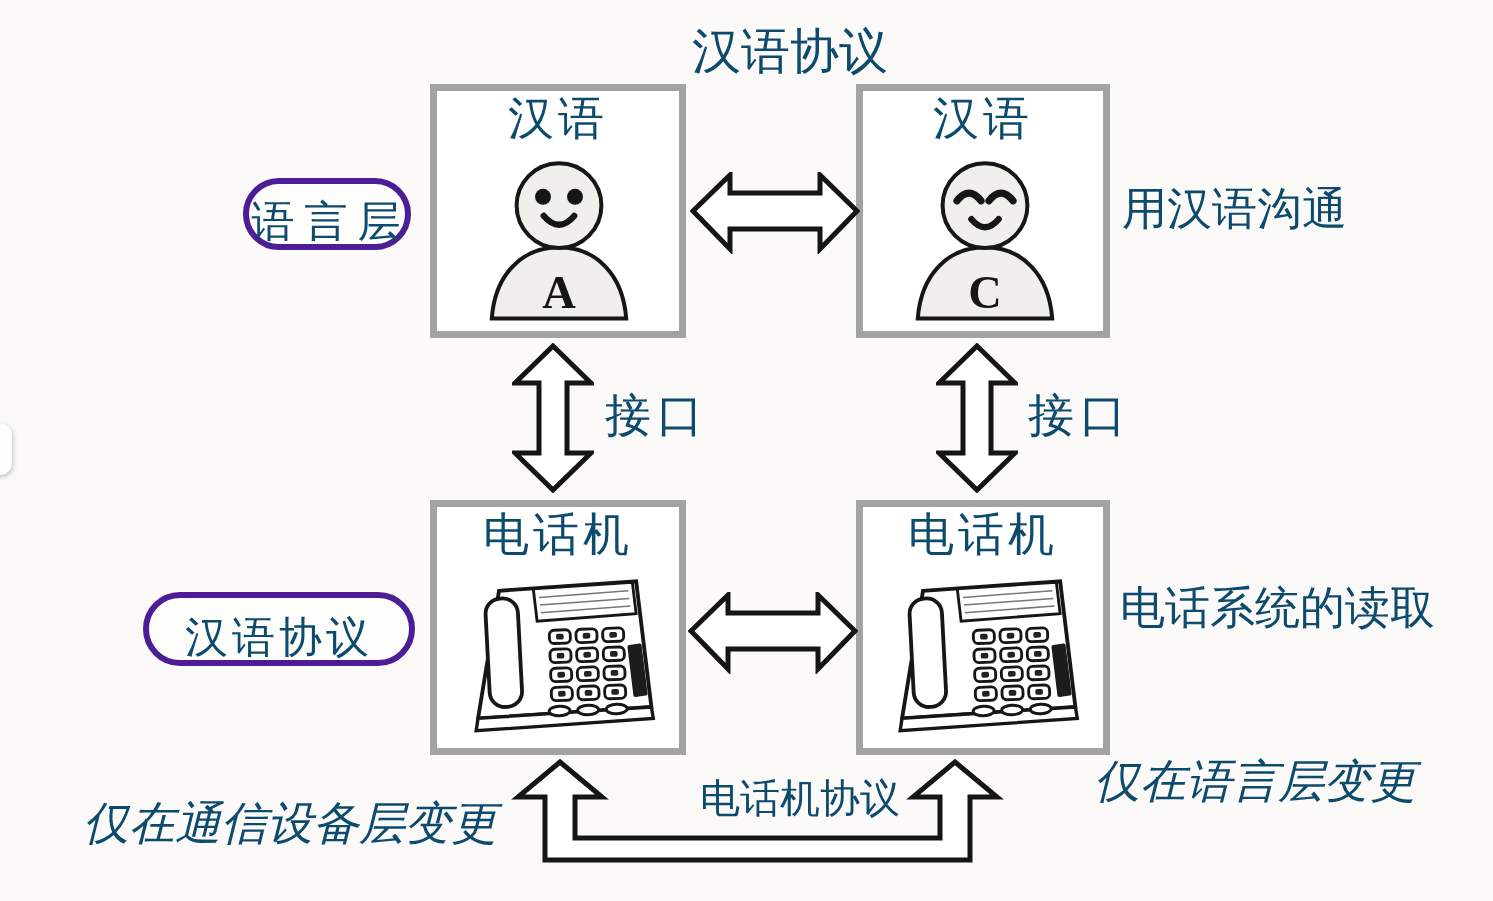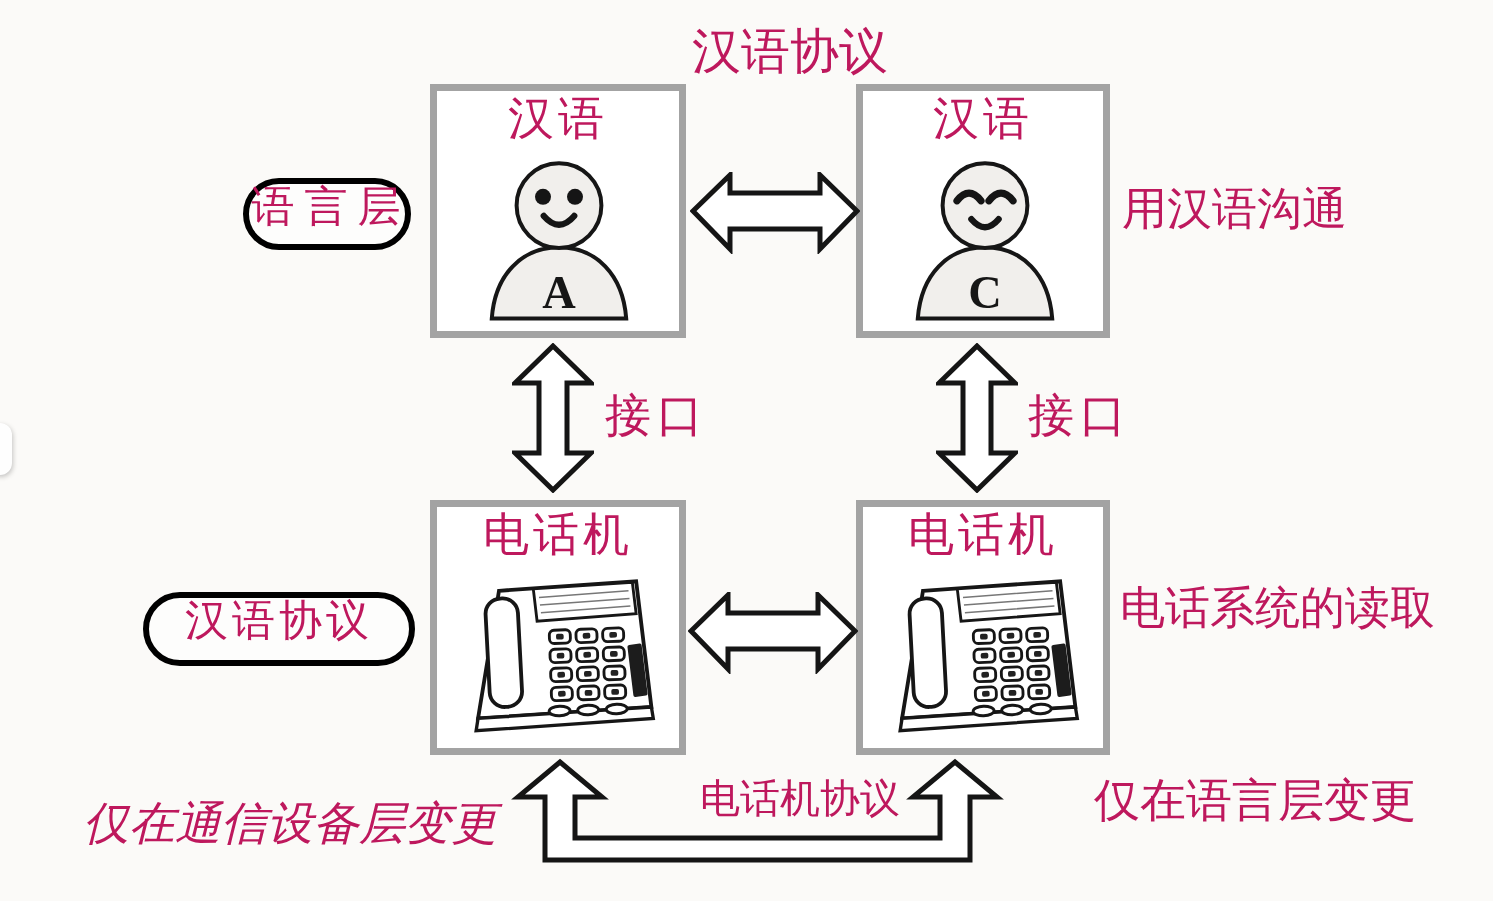--- a/index.html
+++ b/index.html
@@ -9,44 +9,44 @@
   }
   .stage{
     position:relative;
     width:1493px;height:901px;
     background:#fbfaf8;
     overflow:hidden;
     color:#161616;
   }
   .abs{position:absolute;}
   .txt{
-    color:#be185d;
+    color:#0c4a6e;
     white-space:nowrap;
     line-height:1.05;
   }
   .box{
     position:absolute;
     border:7px solid #a3a3a3;
     background:#ffffff;
     box-sizing:border-box;
   }
   .box .hdr{
     position:absolute;
     top:4px;left:0;right:0;
     text-align:center;
     font-size:46px;
     letter-spacing:4px;
   }
   .pill{
     position:absolute;
-    border:6px solid #000000;
+    border:6px solid #4c1d95;
     border-radius:40px;
     background:#fdfdfc;
     box-sizing:border-box;
-    display:flex;align-items:flex-start;justify-content:center;
+    display:flex;align-items:flex-end;justify-content:center;
     font-size:43px;
   }
   .arrow-svg path{
     fill:#ffffff;
     stroke:#151515;
     stroke-width:5;
     stroke-linejoin:miter;
   }
   .person-fill{fill:#f1efec;stroke:#161616;stroke-width:5;}
   .phone-line{fill:#ffffff;stroke:#161616;}
@@ -205,15 +205,15 @@
   <svg class="abs arrow-svg" style="left:688px;top:592px;" width="170" height="82" viewBox="0 0 170 82">
     <path d="M 3 39 L 40 3 L 40 21 L 130 21 L 130 3 L 167 39 L 130 77 L 130 57 L 40 57 L 40 77 Z"></path>
   </svg>
 
   <svg class="abs arrow-svg" style="left:510px;top:756px;" width="500" height="112" viewBox="0 0 500 112">
     <path d="M 50 6 L 92 41 L 65 41 L 65 82 L 430 82 L 430 41 L 403 41 L 445 6 L 487 41 L 460 41 L 460 104 L 35 104 L 35 41 L 8 41 Z"></path>
   </svg>
   <div class="abs txt" style="left:650px;top:778px;width:250px;text-align:right;font-size:40px;">电话机协议</div>
 
   <div class="abs txt" style="left:83px;top:800px;font-size:46px;font-style:italic;">仅在通信设备层变更</div>
-  <div class="abs txt" style="left:1094px;top:777px;font-size:46px;">仅在语言层变更</div>
+  <div class="abs txt" style="left:1094px;top:758px;font-size:46px;font-style:italic;">仅在语言层变更</div>
 
 </div>
 
 </body></html>

